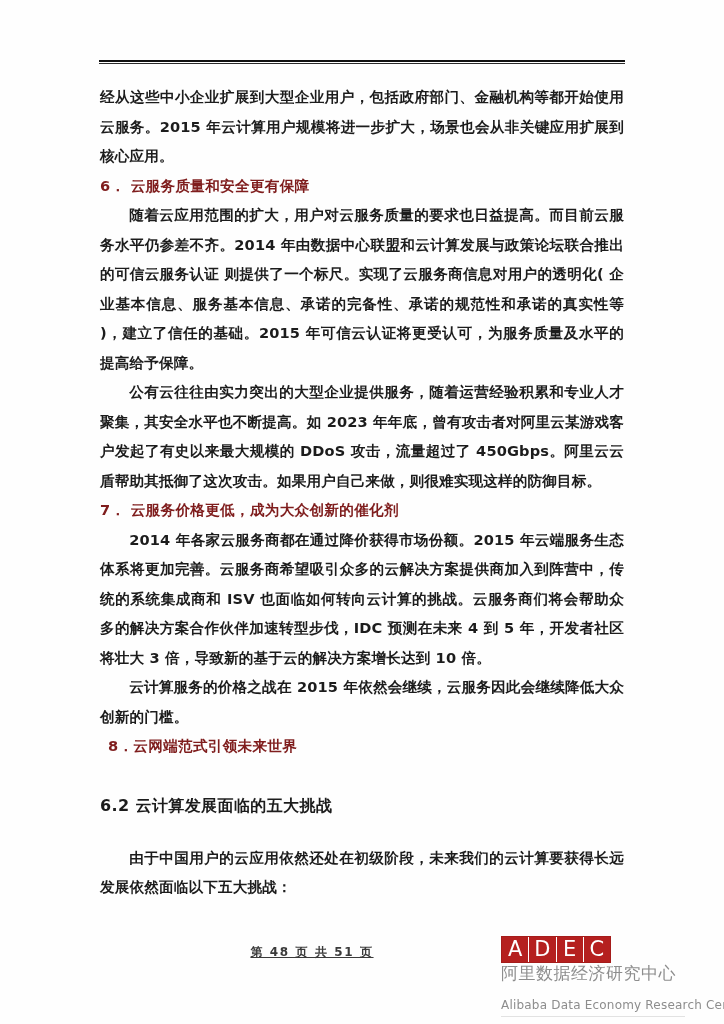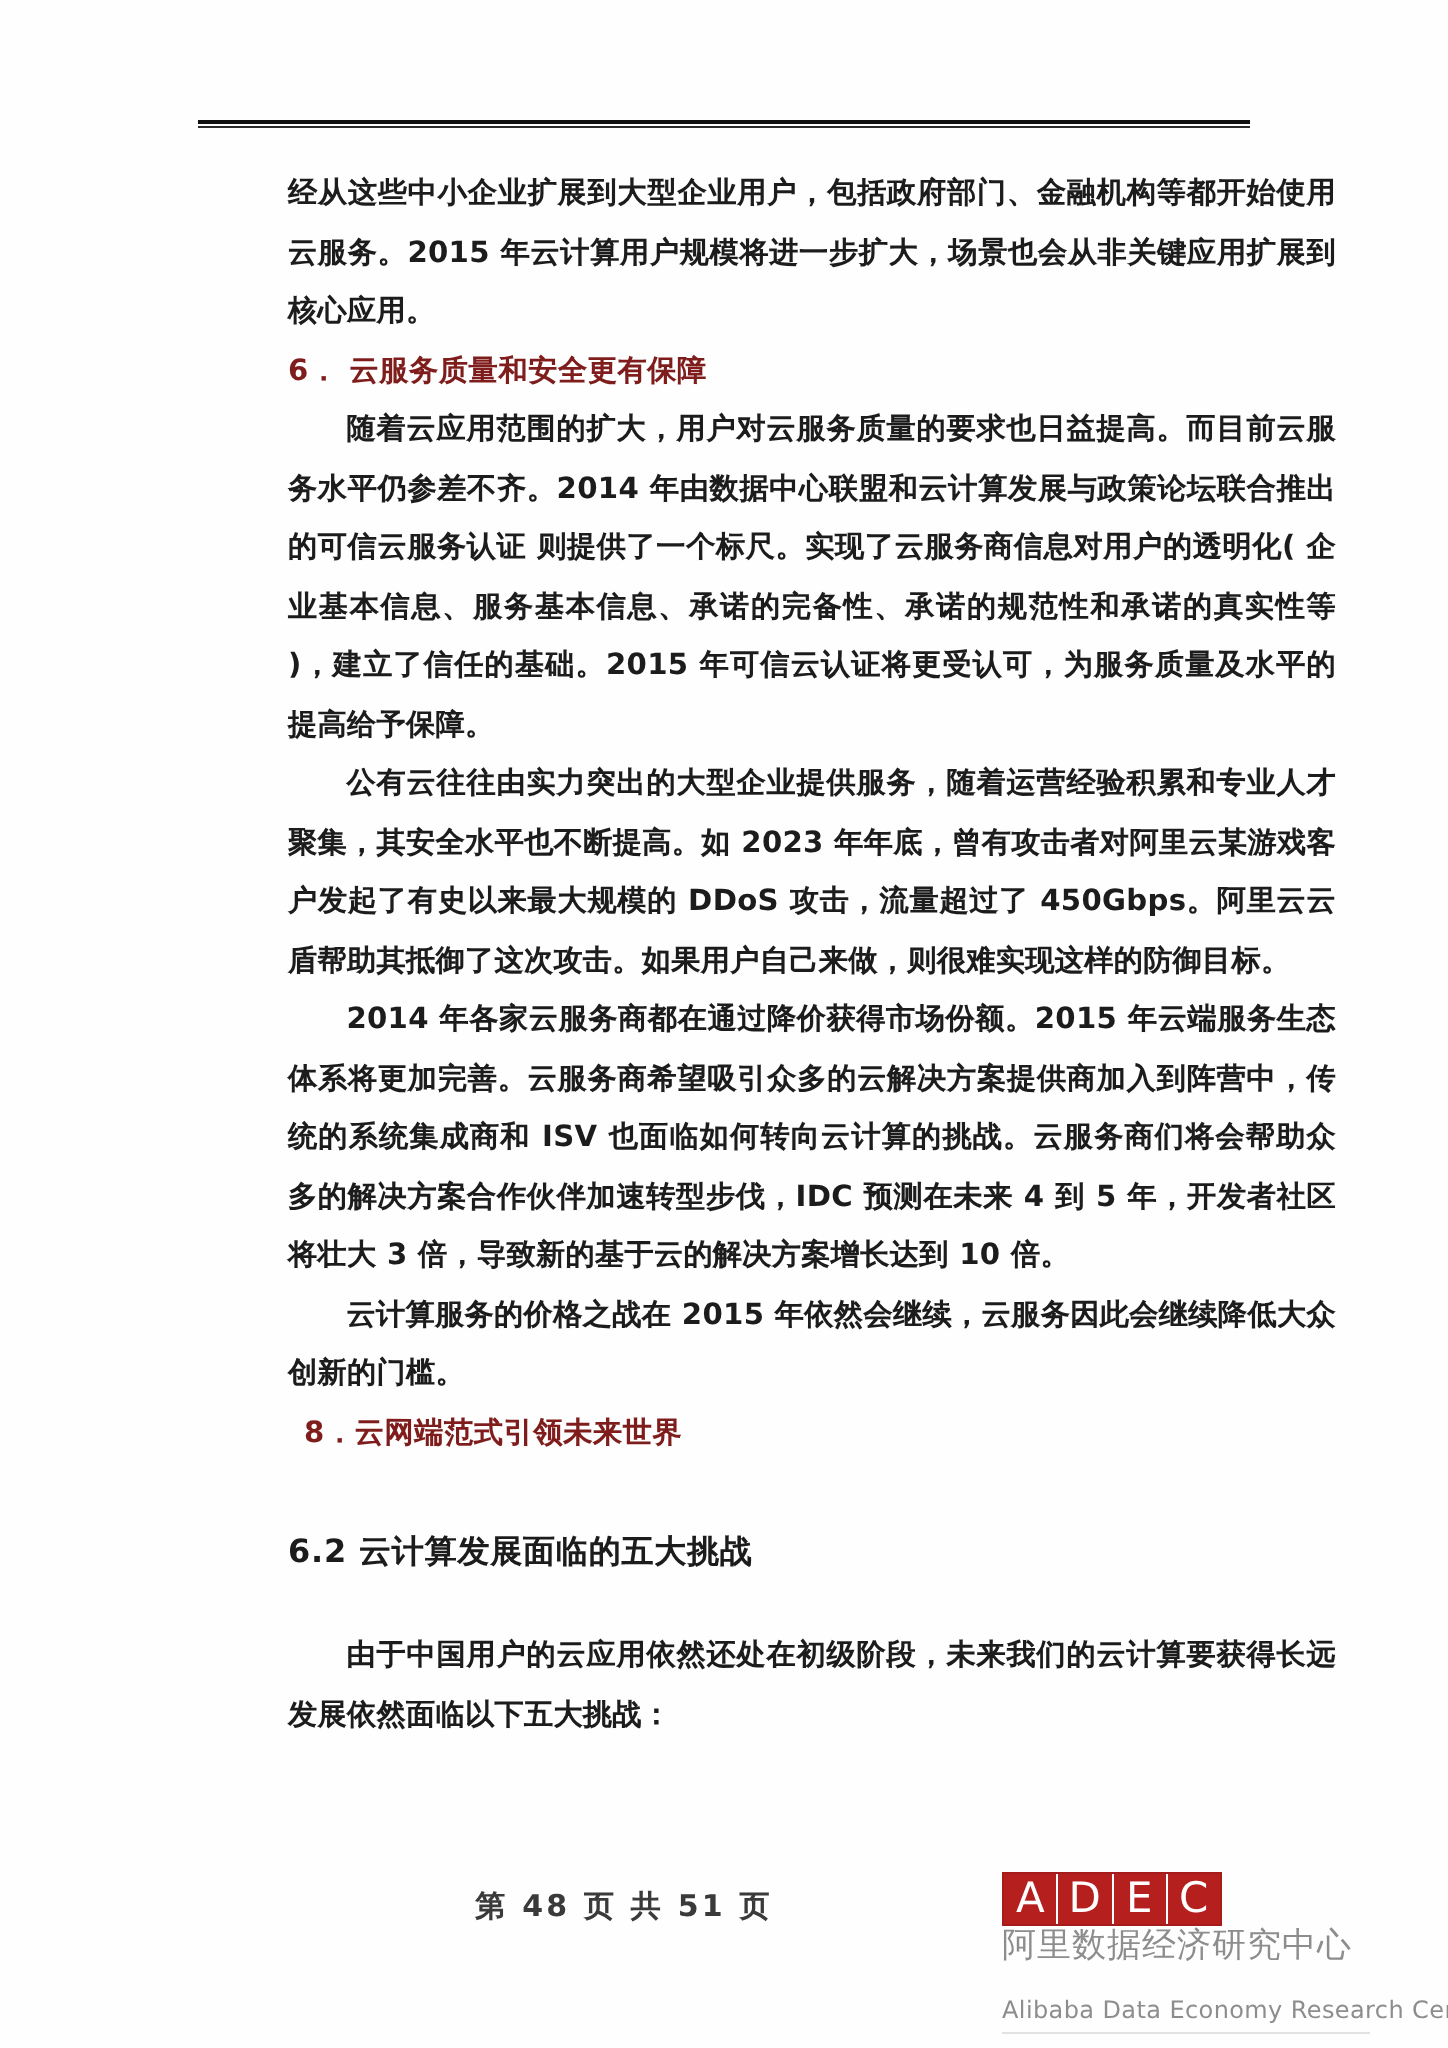--- a/index.html
+++ b/index.html
@@ -46,21 +46,20 @@
     height: 1px;
     background: #2b2b2b;
   }
 
   
   .content {
     position: absolute;
     left: 100px;
     top: 82px;
     width: 524px;
-    margin-left: 44px;
   }
 
   p.body-par {
     margin: 0;
     font-size: 14.6px;
     line-height: 29.5px;
     letter-spacing: 0.15px;
     color: #1c1c1c;
     text-align: justify;
     text-justify: inter-ideograph;
@@ -93,24 +92,25 @@
   .spacer-md { height: 22px; }
   .spacer-lg { height: 30px; }
 
   
   .footer-pagenum {
     position: absolute;
     left: 0;
     top: 944px;
     width: 624px;
     text-align: center;
-    font-size: 15px;
+    font-size: 12px;
     color: #3a3a3a;
     letter-spacing: 1.6px;
     font-weight: 600;
+    text-decoration: underline;
   }
 
   
   .logo {
     position: absolute;
     left: 501px;
     top: 936px;
     width: 186px;
   }
   .logo-mark {
@@ -170,20 +170,21 @@
   <div class="content">
 
     <p class="body-par">经从这些中小企业扩展到大型企业用户，包括政府部门、金融机构等都开始使用云服务。2015 年云计算用户规模将进一步扩大，场景也会从非关键应用扩展到核心应用。</p>
 
     <h3 class="red-heading">6． 云服务质量和安全更有保障</h3>
 
     <p class="body-par indent">随着云应用范围的扩大，用户对云服务质量的要求也日益提高。而目前云服务水平仍参差不齐。2014 年由数据中心联盟和云计算发展与政策论坛联合推出的可信云服务认证 则提供了一个标尺。实现了云服务商信息对用户的透明化( 企业基本信息、服务基本信息、承诺的完备性、承诺的规范性和承诺的真实性等 )，建立了信任的基础。2015 年可信云认证将更受认可，为服务质量及水平的提高给予保障。</p>
 
     <p class="body-par indent">公有云往往由实力突出的大型企业提供服务，随着运营经验积累和专业人才聚集，其安全水平也不断提高。如 2023 年年底，曾有攻击者对阿里云某游戏客户发起了有史以来最大规模的 DDoS 攻击，流量超过了 450Gbps。阿里云云盾帮助其抵御了这次攻击。如果用户自己来做，则很难实现这样的防御目标。</p>
 
+    <h3 class="red-heading">7． 云服务价格更低，成为大众创新的催化剂</h3>
 
     <p class="body-par indent">2014 年各家云服务商都在通过降价获得市场份额。2015 年云端服务生态体系将更加完善。云服务商希望吸引众多的云解决方案提供商加入到阵营中，传统的系统集成商和 ISV 也面临如何转向云计算的挑战。云服务商们将会帮助众多的解决方案合作伙伴加速转型步伐，IDC 预测在未来 4 到 5 年，开发者社区将壮大 3 倍，导致新的基于云的解决方案增长达到 10 倍。</p>
 
     <p class="body-par indent">云计算服务的价格之战在 2015 年依然会继续，云服务因此会继续降低大众创新的门槛。</p>
 
     <h3 class="red-heading shift">8．云网端范式引领未来世界</h3>
 
 
     <div class="spacer-lg"></div>
 

